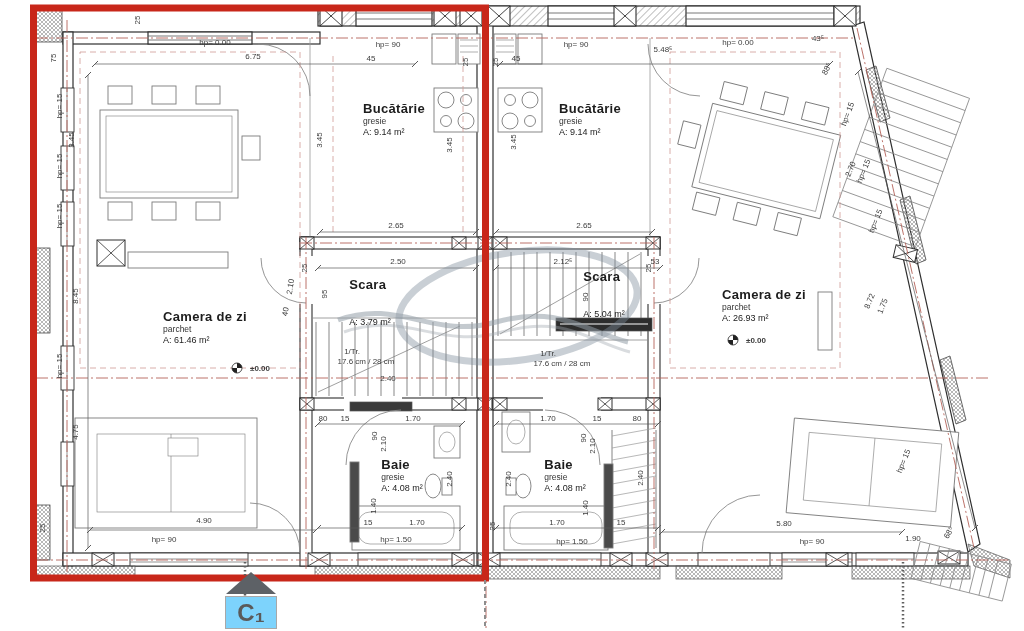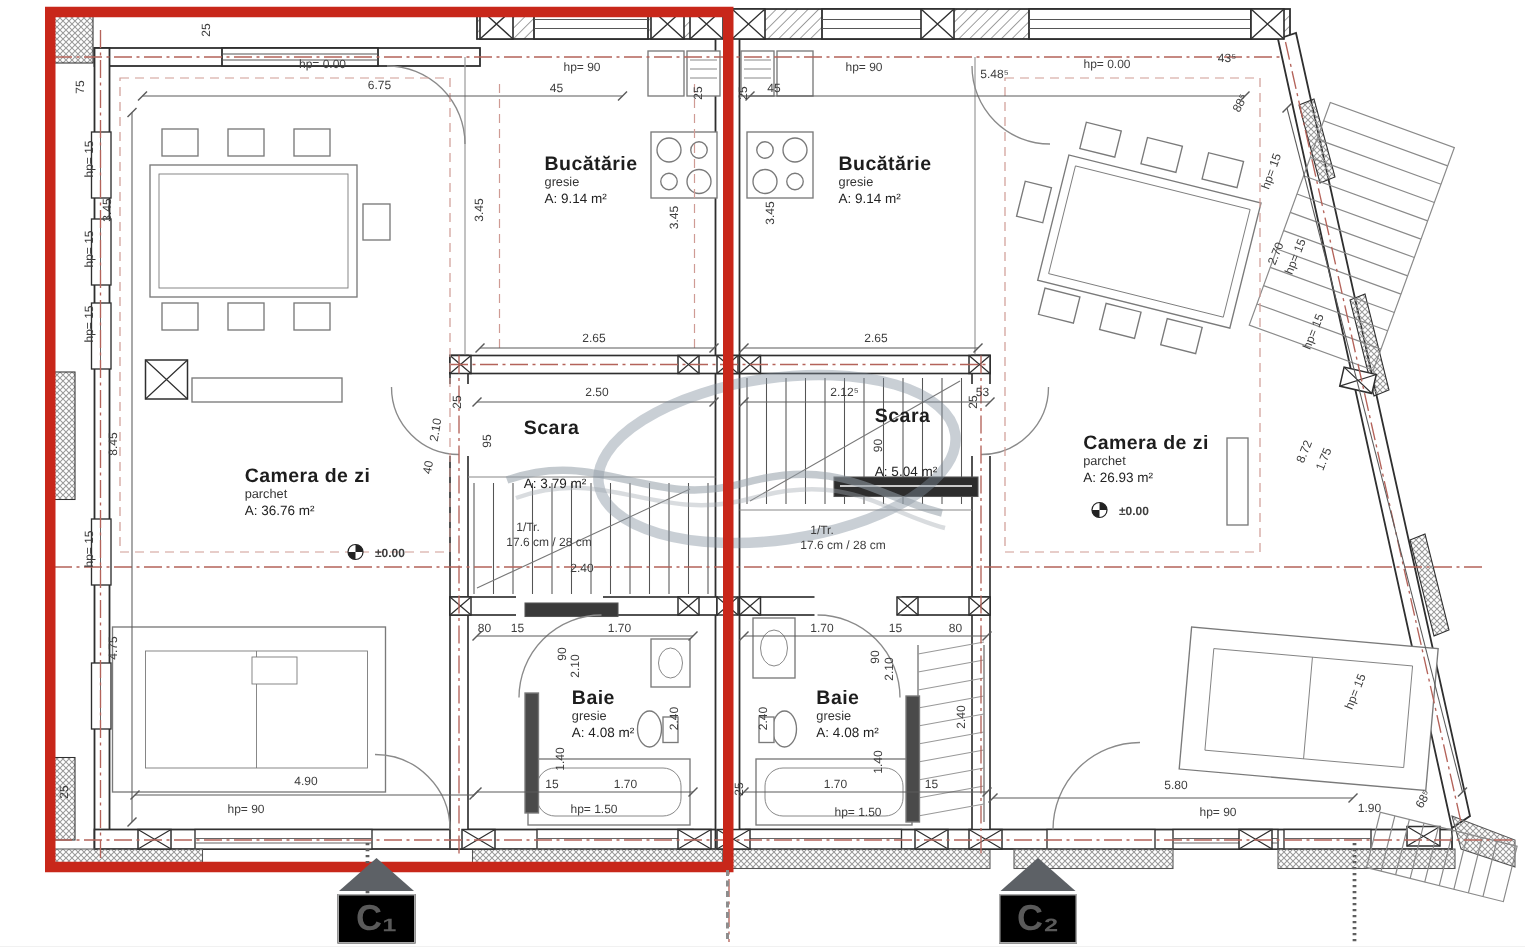--- a/index.html
+++ b/index.html
@@ -13,21 +13,21 @@
   .rmat:empty{display:none;}
   .rarea{display:block;font-size:9px;color:#222;}
   .gapped .rarea{margin-top:24px;}
   .watermark{position:absolute;left:380px;top:250px;pointer-events:none;}
   .wm-script{font-family:"DejaVu Serif",serif;font-style:italic;font-size:74px;
              color:rgba(122,136,151,.82);line-height:1;}
   .wm-sub{font-size:15px;letter-spacing:8px;color:rgba(136,148,161,.78);margin:-14px 0 0 38px;}
   .section-marker{position:absolute;top:572px;width:52px;text-align:center;}
   .tri{margin:0 auto;width:0;height:0;border-left:25px solid transparent;
        border-right:25px solid transparent;border-bottom:22px solid #5d6166;}
-  .sbox{margin-top:2px;border:1px solid #a8a8a8;background:#000000;height:31px;line-height:31px;
+  .sbox{margin-top:2px;border:1px solid #a8a8a8;background:#7dd3fc;height:31px;line-height:31px;
         font-weight:bold;font-size:24px;color:#5a5a5a;}
 </style>
 </head>
 <body>
 
 <div class="canvas">
 
 <svg id="plan-svg" width="1024" height="631" viewBox="0 0 1024 631">
   <defs>
     <pattern id="hA" width="5" height="5" patternUnits="userSpaceOnUse" patternTransform="rotate(45)">
@@ -457,21 +457,21 @@
   <span class="rarea">A: 9.14 m²</span>
 </div>
 <div class="room-label" style="left:590px;top:102px">
   <span class="rname">Bucătărie</span>
   <span class="rmat">gresie</span>
   <span class="rarea">A: 9.14 m²</span>
 </div>
 <div class="room-label" style="left:205px;top:310px">
   <span class="rname">Camera de zi</span>
   <span class="rmat">parchet</span>
-  <span class="rarea">A: 36.76 m²</span>
+  <span class="rarea">A: 61.46 m²</span>
 </div>
 <div class="room-label" style="left:764px;top:288px">
   <span class="rname">Camera de zi</span>
   <span class="rmat">parchet</span>
   <span class="rarea">A: 26.93 m²</span>
 </div>
 <div class="room-label gapped" style="left:370px;top:278px">
   <span class="rname">Scara</span>
 
   <span class="rarea">A: 3.79 m²</span>
@@ -490,18 +490,14 @@
   <span class="rname">Baie</span>
   <span class="rmat">gresie</span>
   <span class="rarea">A: 4.08 m²</span>
 </div>
 
 
 <div class="section-marker" style="left:225px">
   <div class="tri"></div>
   <div class="sbox">C₁</div>
 </div>
-<div class="section-marker" style="left:666px">
-  <div class="tri"></div>
-  <div class="sbox">C₂</div>
-</div>
 
 </div>
 
 </body></html>

